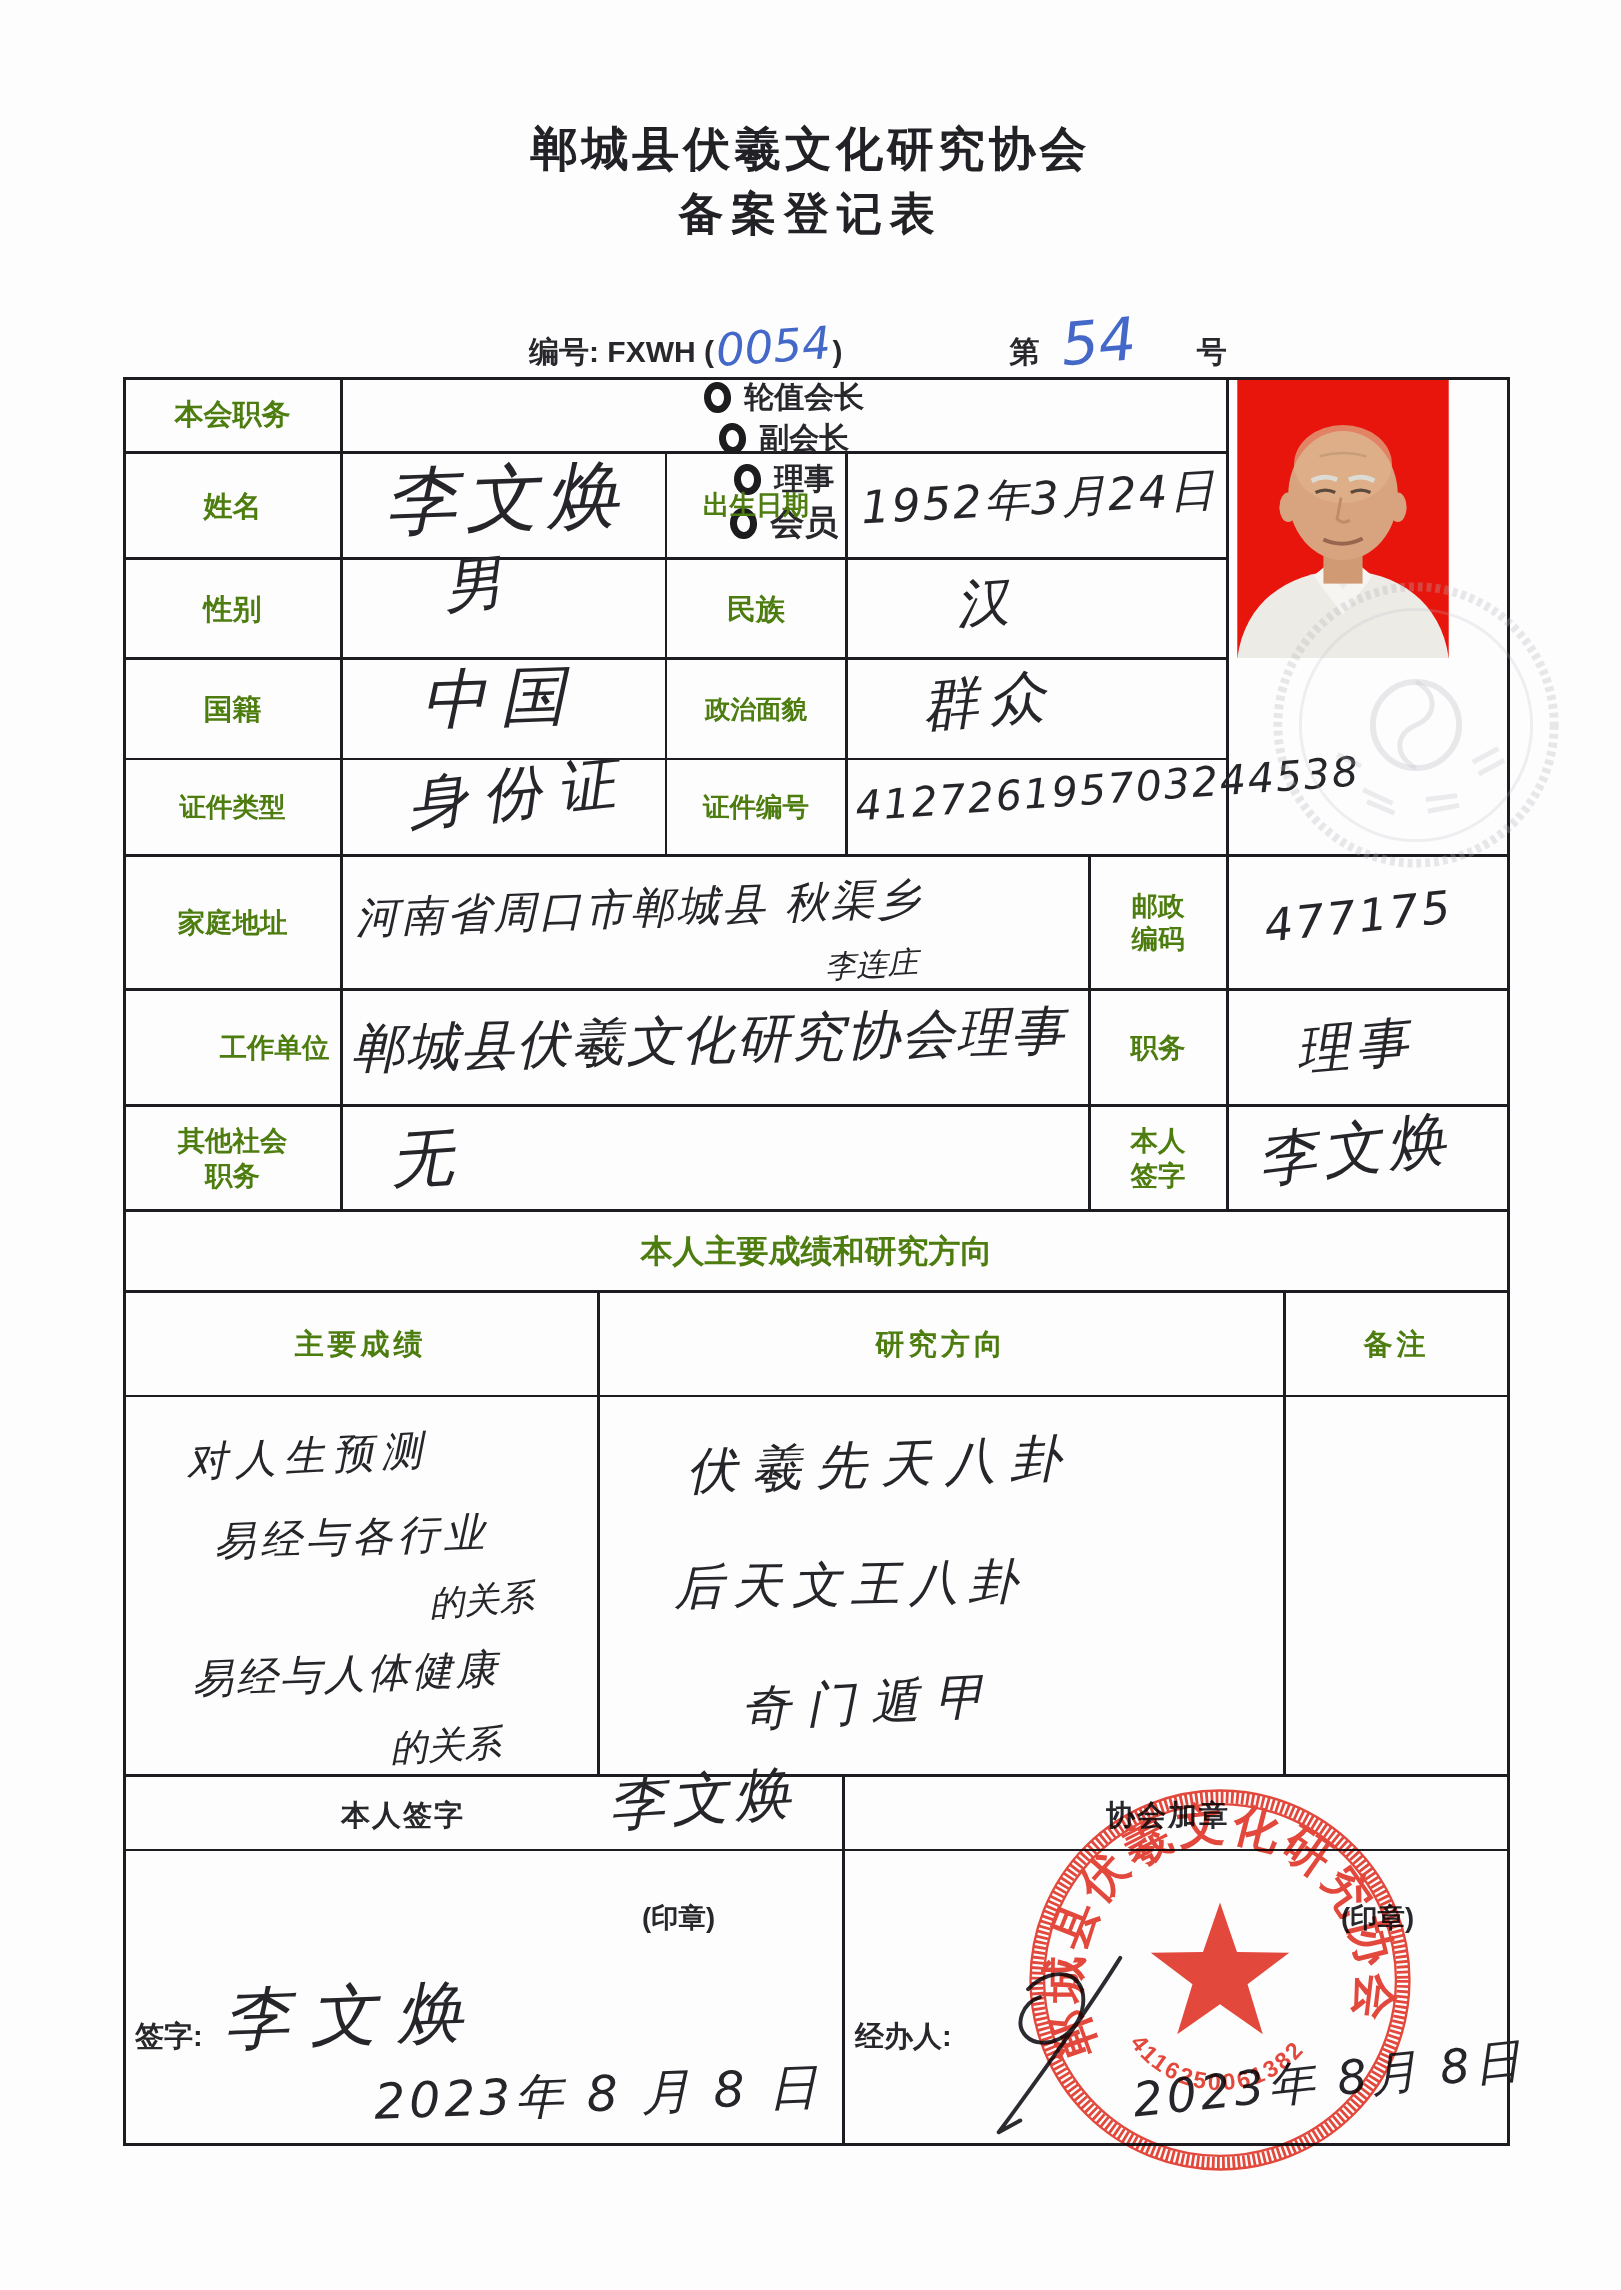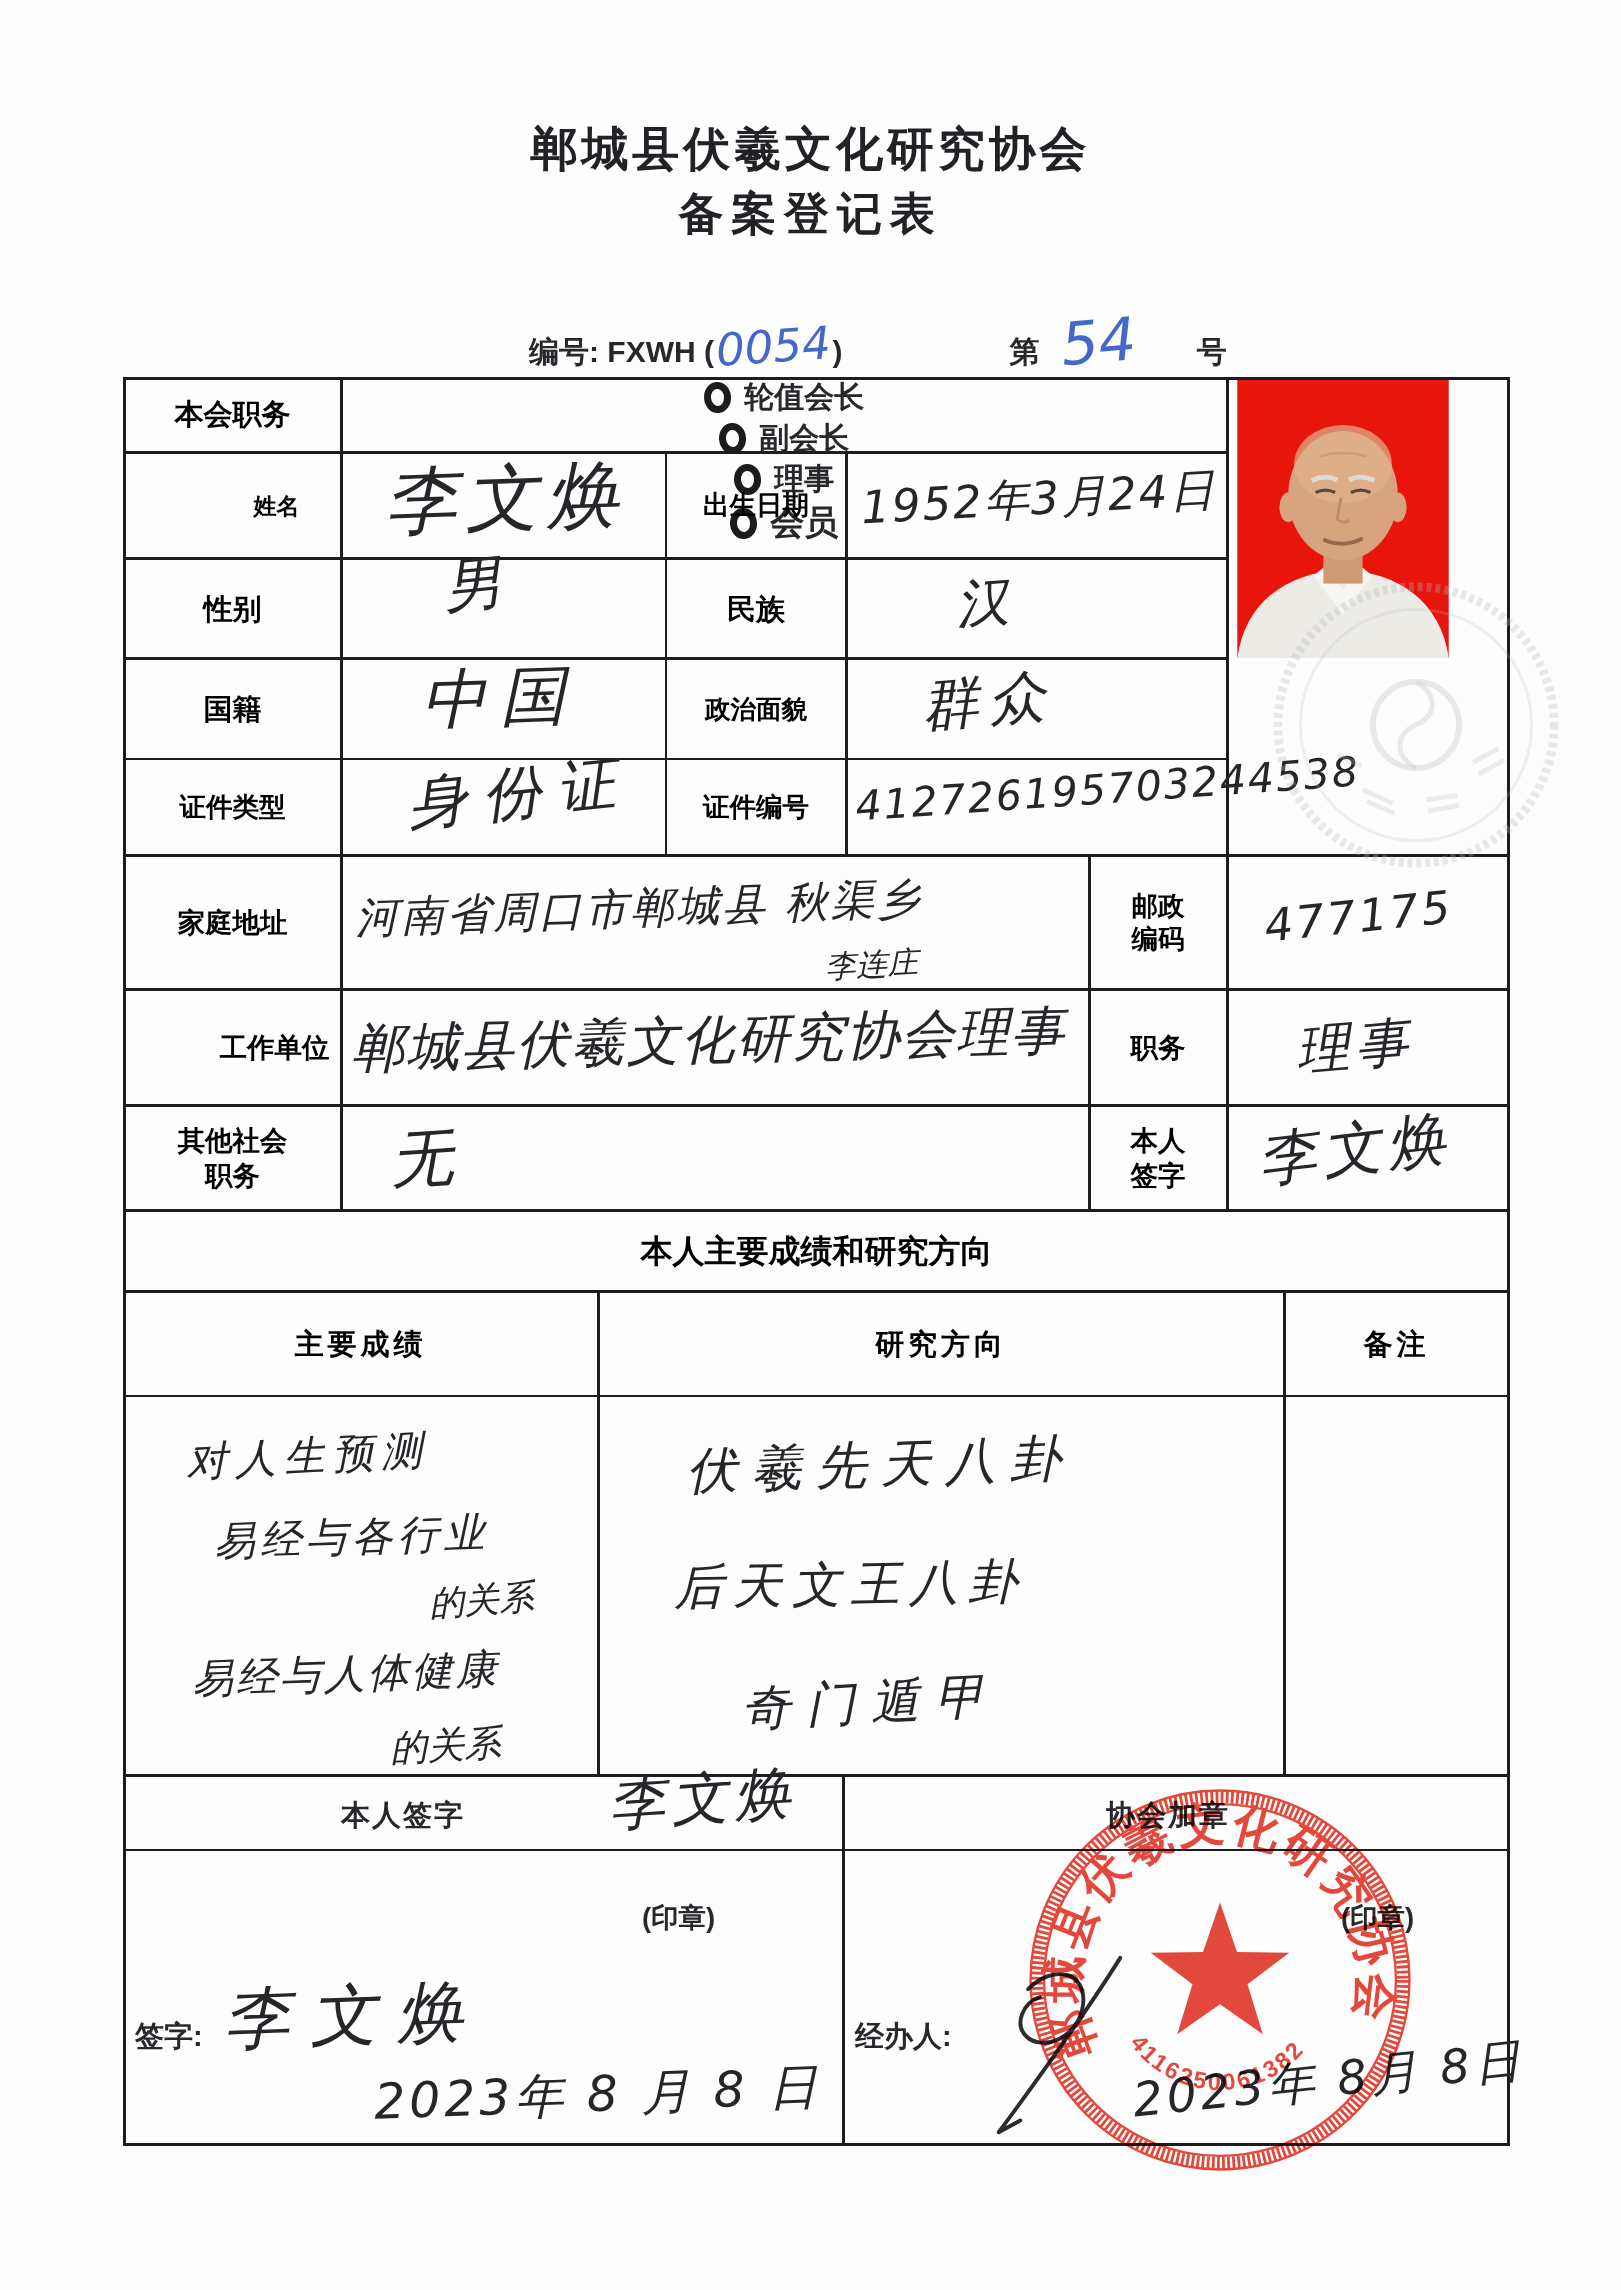--- a/index.html
+++ b/index.html
@@ -1,20 +1,20 @@
 <!DOCTYPE html>
 <html><head>
 <meta charset="utf-8">
 <style>
   html,body{margin:0;padding:0;background:#ffffff;}
   .page{position:relative;width:1621px;height:2291px;background:#fdfdfe;overflow:hidden;
         font-family:"Liberation Sans",sans-serif;}
   .abs{position:absolute;flex-direction:column;}
   .cell{position:absolute;display:flex;align-items:center;justify-content:center;
-        text-align:center;color:#000000;font-weight:600;line-height:1.25;}
+        text-align:center;color:#4d7c0f;font-weight:600;line-height:1.25;}
   .hw{position:absolute;font-family:"DejaVu Sans",sans-serif;font-style:italic;
       color:#26262a;white-space:nowrap;line-height:1;}
   .hw-blue{color:#4468c8;}
   .printed{position:absolute;color:#28282c;font-weight:600;white-space:nowrap;}
   .title{position:absolute;left:0;right:0;text-align:center;color:#222226;font-weight:700;}
   .ring{display:inline-block;width:12.7px;height:16.7px;border:7.8px solid #1c1c1f;
         border-radius:50%;margin-right:13.7px;transform:rotate(-4deg);flex:none;}
   .opt{display:flex;align-items:center;font-size:30px;font-weight:600;color:#28282c;}
   .serial{position:absolute;left:529px;top:312px;display:flex;align-items:baseline;}
   .grid-svg{position:absolute;left:123px;top:377px;}
@@ -77,21 +77,21 @@
     <span class="opt">
       <span class="ring"></span>
       <span>理事</span>
     </span>
     <span class="opt" style="font-size:34px;">
       <span class="ring"></span>
       <span>会员</span>
     </span>
   </div>
 
-  <div class="cell" style="left:123px;top:453px;width:219px;height:106px;font-size:23px;padding-left:44px;">姓名</div>
+  <div class="cell" style="left:123px;top:453px;width:219px;height:106px;font-size:29px;">姓名</div>
   <div class="hw" style="left:384px;top:461px;font-size:73px;transform:rotate(-2deg);letter-spacing:7.8px;">李文焕</div>
   <div class="cell" style="left:666px;top:453px;width:180px;height:106px;font-size:26.5px;">出生日期</div>
   <div class="hw" style="left:861px;top:476px;font-size:45px;transform:rotate(-3deg);letter-spacing:2px;">1952年3月24日</div>
 
   <div class="cell" style="left:123px;top:559px;width:219px;height:100px;font-size:29px;">性别</div>
   <div class="hw" style="left:443px;top:555px;font-size:59px;transform:rotate(-6deg);">男</div>
   <div class="cell" style="left:666px;top:559px;width:180px;height:100px;font-size:29px;">民族</div>
   <div class="hw" style="left:956px;top:576px;font-size:53px;transform:rotate(-4deg);">汉</div>
 
   <div class="cell" style="left:123px;top:659px;width:219px;height:101px;font-size:29px;">国籍</div>

